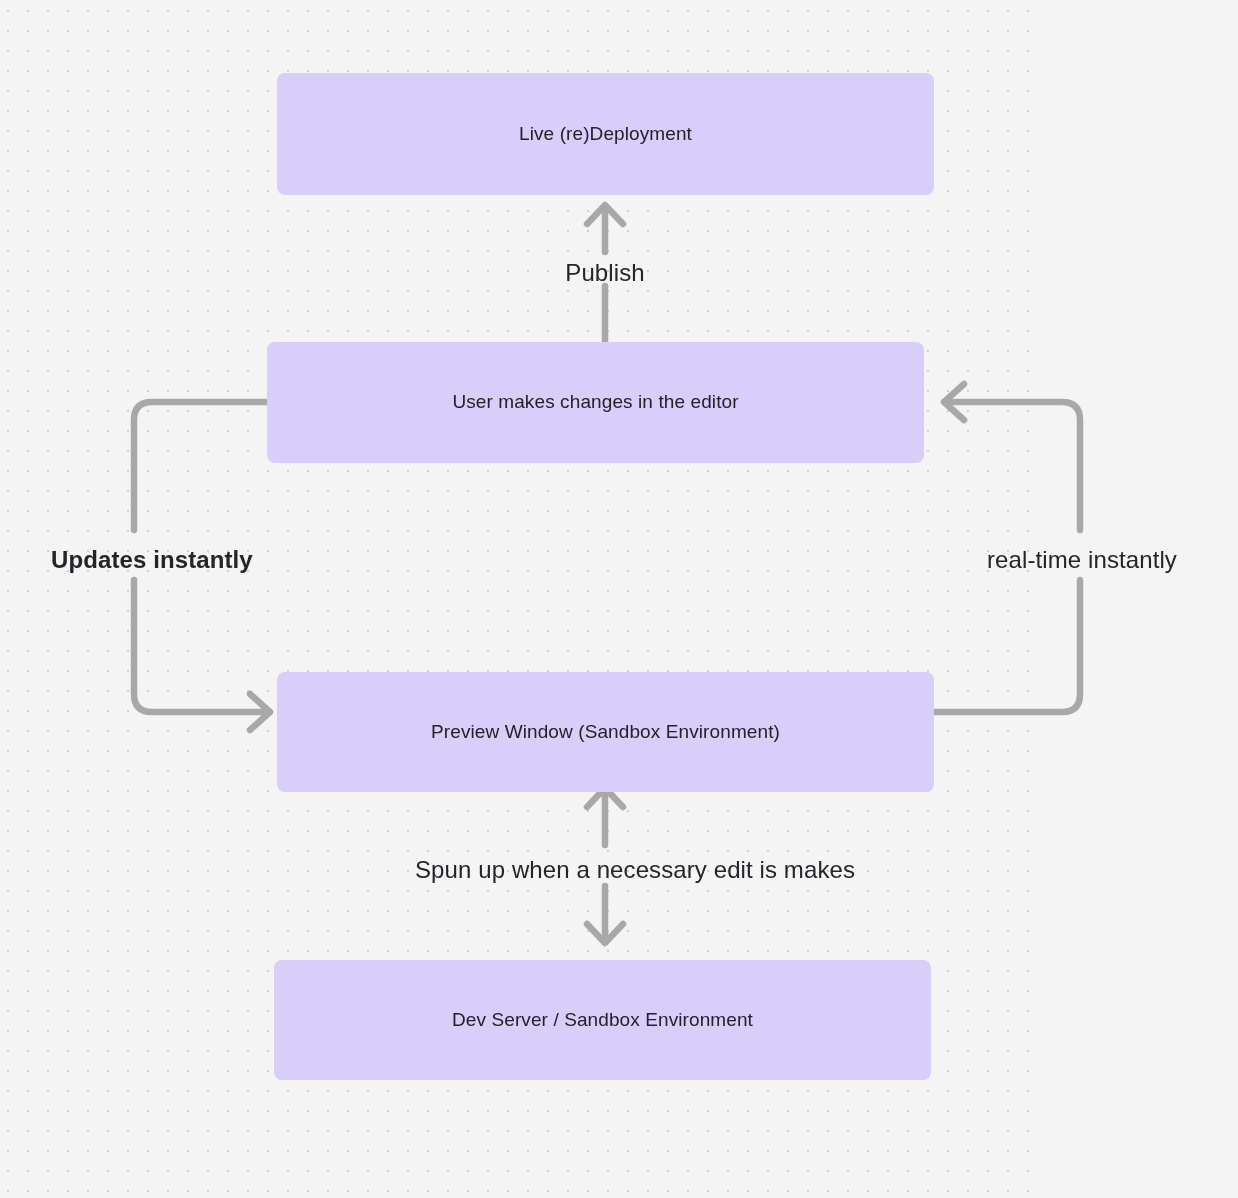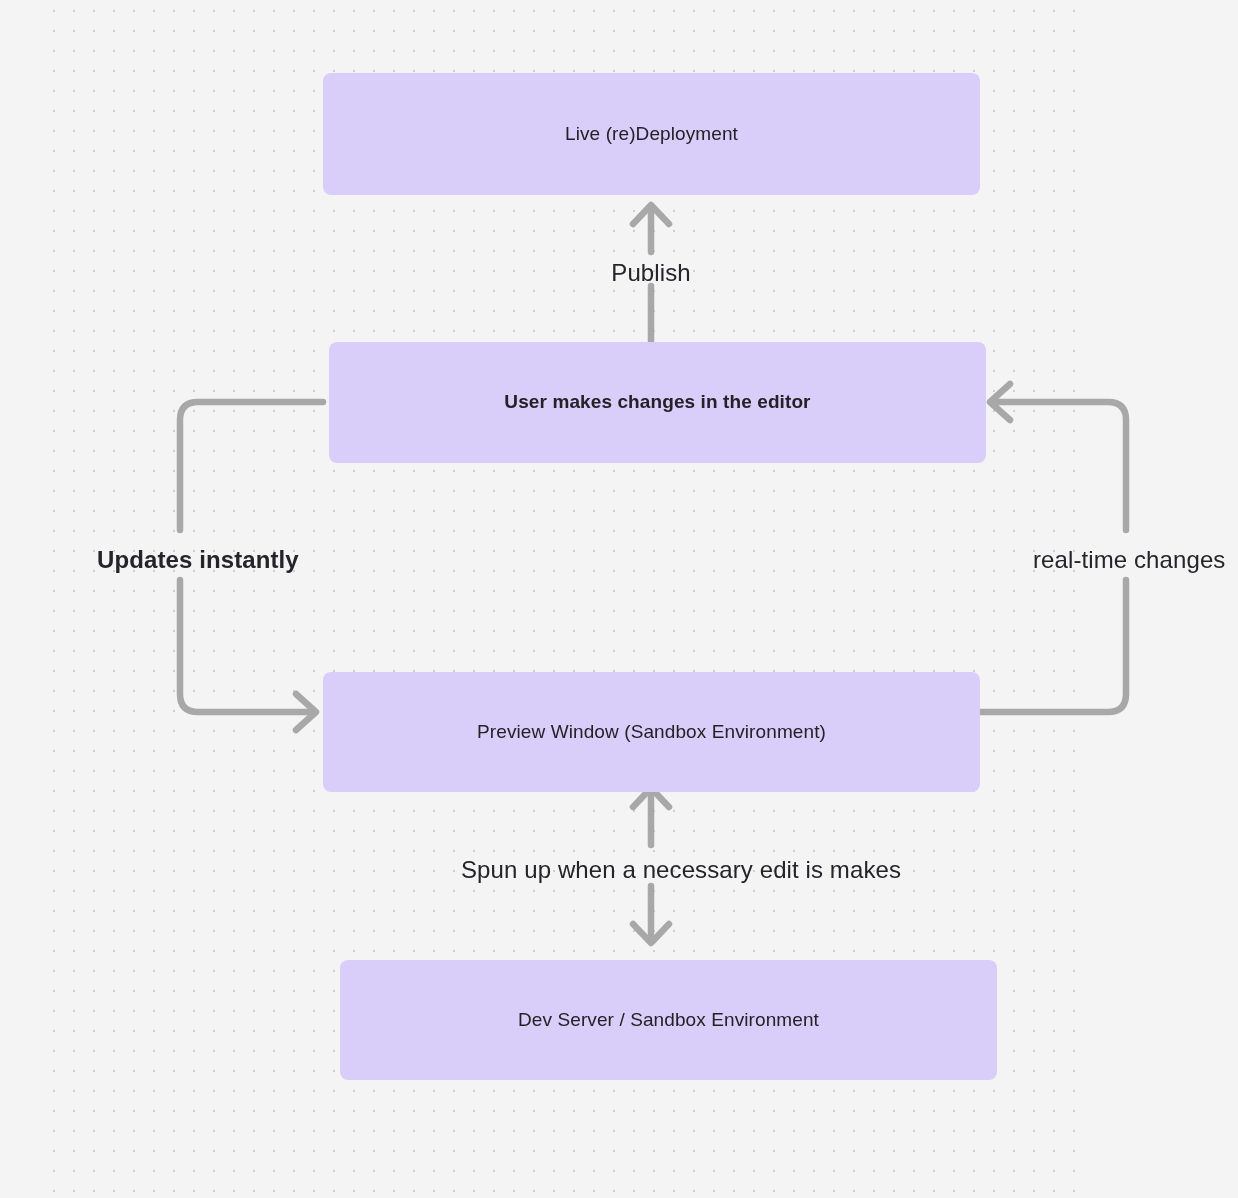--- a/index.html
+++ b/index.html
@@ -15,21 +15,20 @@
     background-color: #f4f4f4;
   }
   #canvas {
     position: relative;
     width: 1031px;
     height: 1198px;
     background-color: #f4f4f4;
     background-image: radial-gradient(circle at 1px 1px, #cfcfcf 1.15px, transparent 1.2px);
     background-size: 20px 20px;
     background-position: 7px 10px;
-    margin-left: 46px;
   }
   .edge-layer {
     position: absolute;
     left: 0;
     top: 0;
     width: 1238px;
     height: 1198px;
     pointer-events: none;
   }
   .node {
@@ -53,23 +52,23 @@
   .edge-label {
     position: absolute;
     color: #24242a;
     font-size: 24px;
     line-height: 1;
     letter-spacing: 0.1px;
     white-space: nowrap;
     text-align: center;
   }
   #node-live        { left: 277px; top: 73px;  width: 657px; height: 122px; }
-  #node-user        { left: 283px; top: 342px; width: 657px; height: 121px; font-weight: bold; }
+  #node-user        { left: 267px; top: 342px; width: 657px; height: 121px; }
   #node-preview     { left: 277px; top: 672px; width: 657px; height: 120px; }
-  #node-devserver   { left: 294px; top: 960px; width: 657px; height: 120px; }
+  #node-devserver   { left: 274px; top: 960px; width: 657px; height: 120px; }
 
   #label-publish    { left: 541px; top: 261px; width: 128px; }
   #label-updates    { left: 51px;  top: 548px; width: 163px; text-align: left; font-weight: bold; }
   #label-realtime   { left: 987px; top: 548px; width: 183px; text-align: left; }
   #label-spunup     { left: 415px; top: 858px; width: 380px; }
 </style>
 </head>
 <body>
 
 <div id="canvas">
@@ -116,16 +115,16 @@
   <div class="node" id="node-preview">
     <span class="node-label">Preview Window (Sandbox Environment)</span>
   </div>
 
   <div class="node" id="node-devserver">
     <span class="node-label">Dev Server / Sandbox Environment</span>
   </div>
 
   <div class="edge-label" id="label-publish">Publish</div>
   <div class="edge-label" id="label-updates">Updates instantly</div>
-  <div class="edge-label" id="label-realtime">real-time changes</div>
+  <div class="edge-label" id="label-realtime">real-time instantly</div>
   <div class="edge-label" id="label-spunup">Spun up when a necessary edit is makes</div>
 
 </div>
 
 </body></html>

